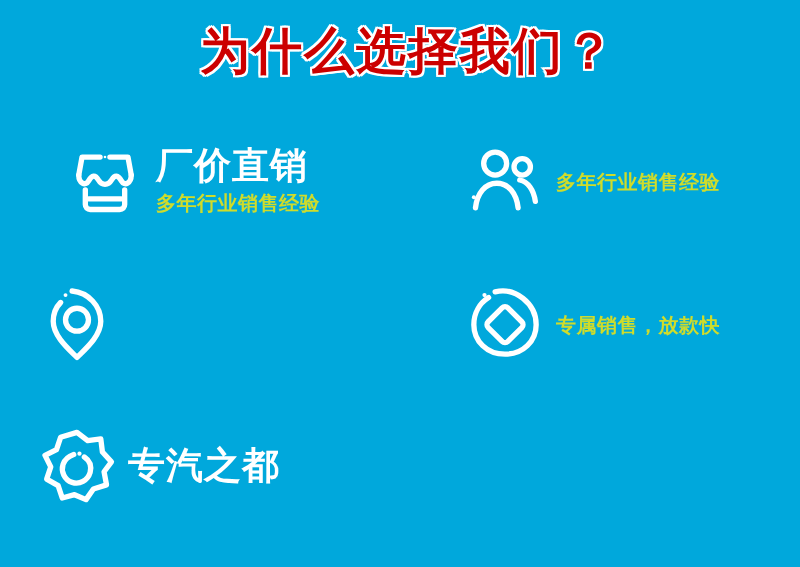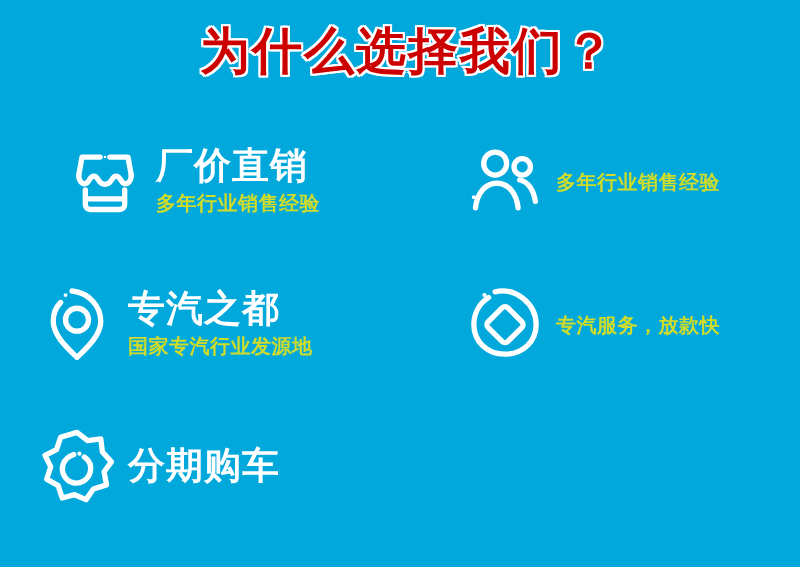--- a/index.html
+++ b/index.html
@@ -147,46 +147,42 @@
     </div>
 
     <div class="feature-item col-right">
       <span class="feature-icon">
         <svg viewBox="0 0 100 100" fill="none" stroke="#ffffff" stroke-width="6.5" stroke-linecap="round" stroke-linejoin="round">
           <path d="M44 11 C64 13 79 29 79 48 C79 66 60 82 50 92 C40 82 21 66 21 48 C21 39 24 31 30 25"></path>
           <circle cx="36" cy="16" r="2.4" fill="#ffffff" stroke="none"></circle>
           <circle cx="50" cy="46" r="14"></circle>
         </svg>
       </span>
-      <span class="feature-text">
-        <span class="feature-title">专汽之都</span>
-        <span class="feature-sub">国家专汽行业发源地</span>
-      </span>
     </div>
 
     <div class="feature-item col-left">
       <span class="feature-icon">
         <svg viewBox="0 0 100 100" fill="none" stroke="#ffffff" stroke-width="6.5" stroke-linecap="round" stroke-linejoin="round">
           <path d="M38 12 C62 6 88 26 88 52 C88 72 72 88 50 88 C28 88 12 72 12 52 C12 38 19 26 30 19"></path>
           <circle cx="25" cy="16" r="2.6" fill="#ffffff" stroke="none"></circle>
           <rect x="33" y="35" width="34" height="34" rx="5" ry="5" transform="rotate(45 50 52)"></rect>
         </svg>
       </span>
       <span class="feature-text">
-        <span class="feature-sub">专汽服务，放款快</span>
+        <span class="feature-sub">专属销售，放款快</span>
       </span>
     </div>
 
     <div class="feature-item col-right">
       <span class="feature-icon">
         <svg viewBox="0 0 100 100" fill="none" stroke="#ffffff" stroke-width="6.5" stroke-linecap="round" stroke-linejoin="round">
           <path d="M50 9 L63 19 L79 17 L81 33 L92 45 L83 57 L86 73 L70 78 L61 91 L47 85 L32 89 L27 74 L13 66 L18 51 L11 37 L25 30 L30 15 Z"></path>
           <path d="M59 39 C65 43 68 50 66 58 C63 68 53 73 44 70 C35 67 30 57 33 48 C35 42 40 38 46 36"></path>
           <circle cx="53" cy="35" r="2.6" fill="#ffffff" stroke="none"></circle>
         </svg>
       </span>
       <span class="feature-text">
-        <span class="feature-title">分期购车</span>
+        <span class="feature-title">专汽之都</span>
       </span>
     </div>
 
   </div>
 </div>
 
 </body></html>

